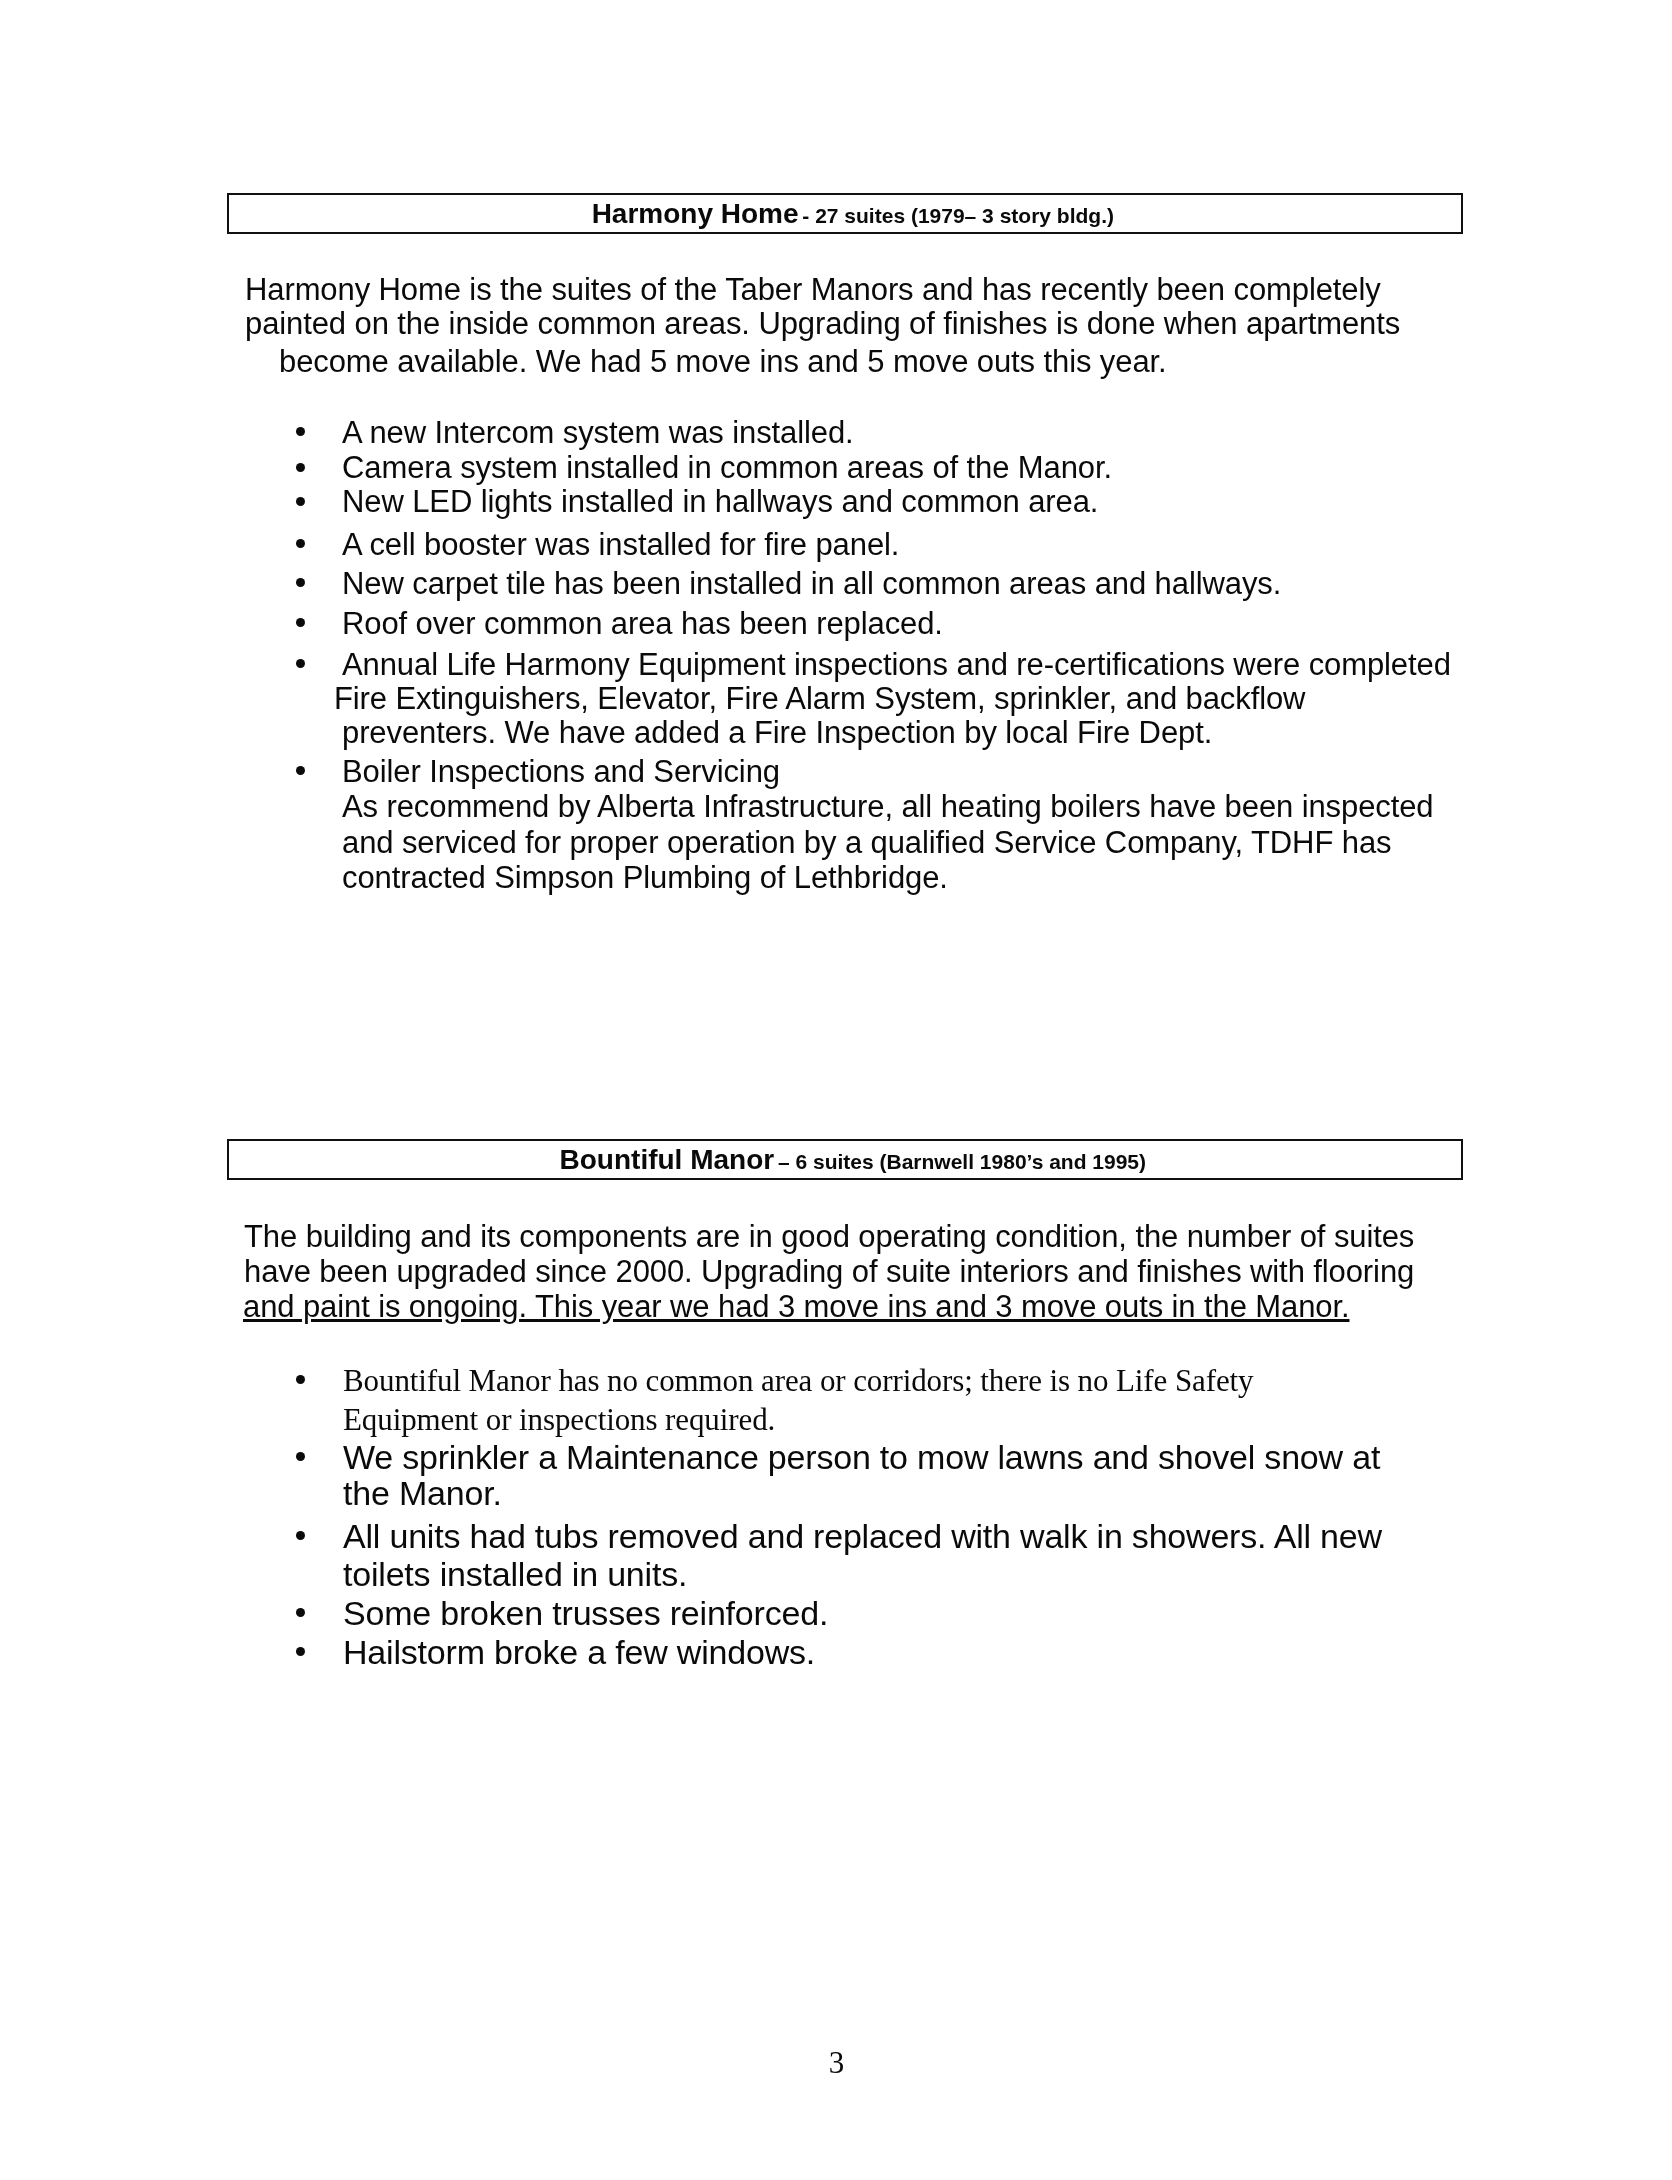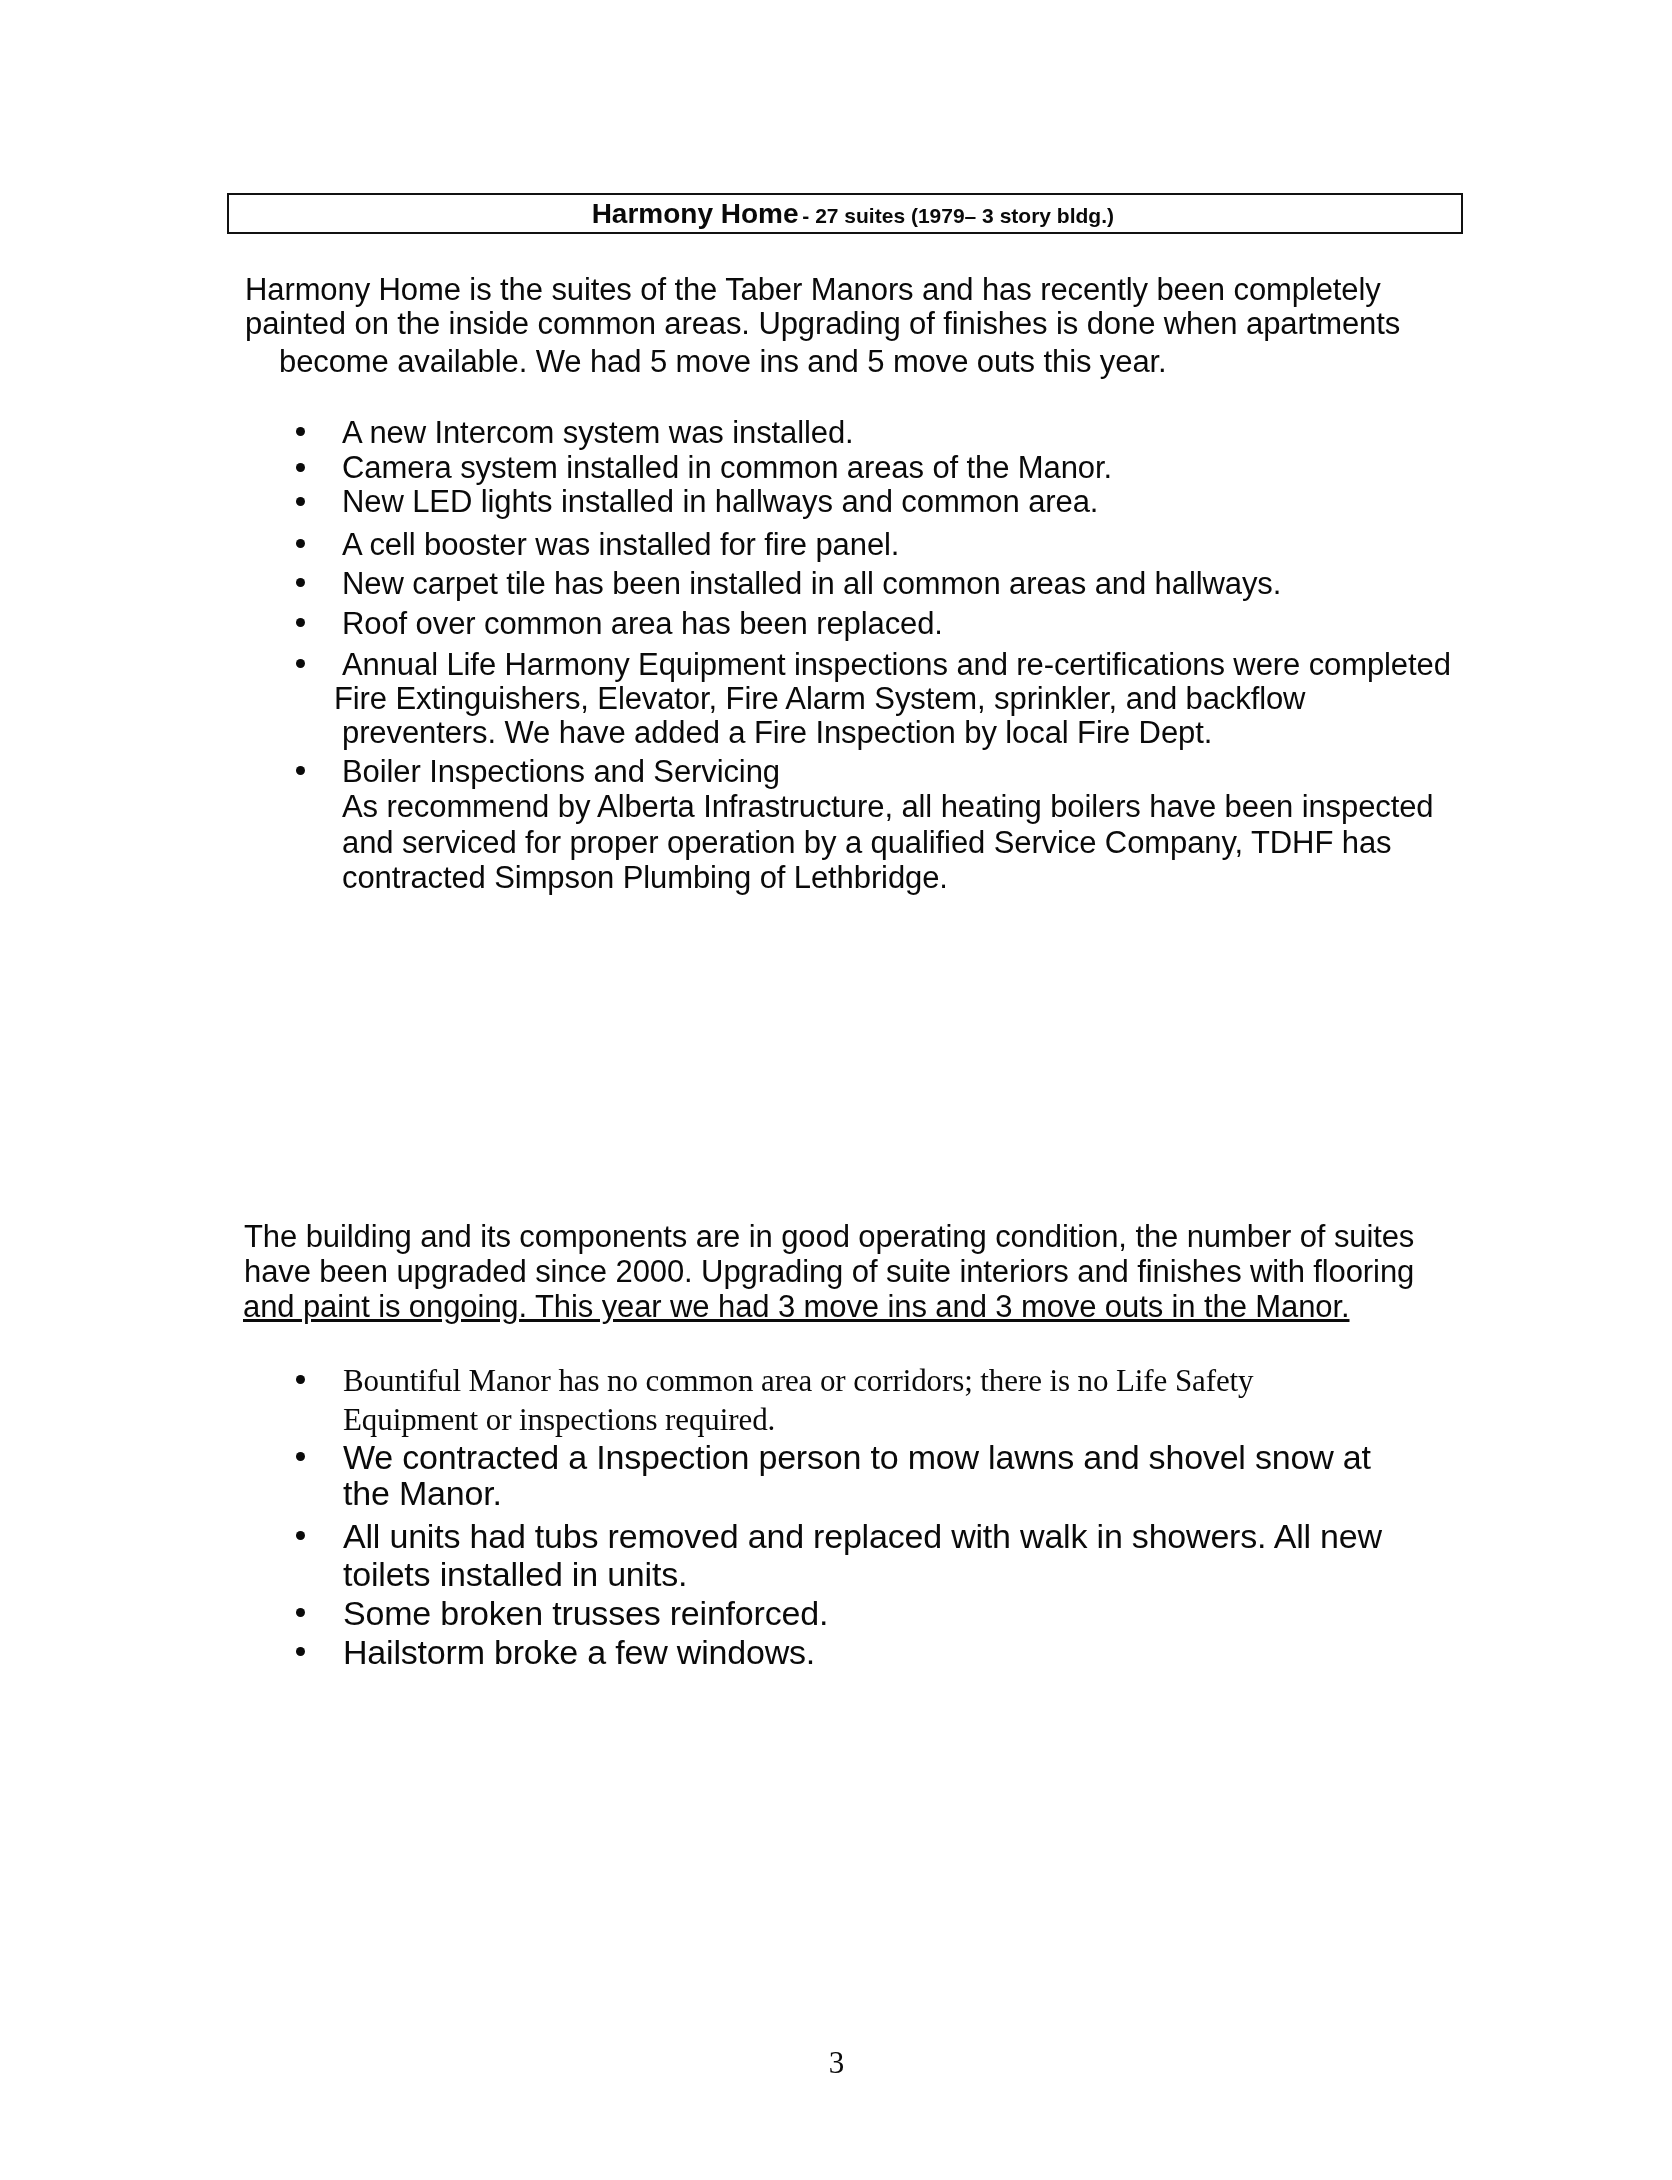--- a/index.html
+++ b/index.html
@@ -74,36 +74,39 @@
     </div>
     <div>
       <span class="bullet" style="top:766px;"></span>
       <div class="line" style="left:342px; top:756px;">Boiler Inspections and Servicing</div>
       <div class="line" style="left:342px; top:791px;">As recommend by Alberta Infrastructure, all heating boilers have been inspected</div>
       <div class="line" style="left:342px; top:827px;">and serviced for proper operation by a qualified Service Company, TDHF has</div>
       <div class="line" style="left:342px; top:862px;">contracted Simpson Plumbing of Lethbridge.</div>
     </div>
   </div>
 
+  <div class="section-header" style="top:1139px;">
+    <span class="hdr-text"><span class="hdr-main">Bountiful Manor</span> <span class="hdr-sub">– 6 suites (Barnwell 1980’s and 1995)</span></span>
+  </div>
 
   <div>
     <div class="line" style="left:244px; top:1221px;">The building and its components are in good operating condition, the number of suites</div>
     <div class="line" style="left:244px; top:1256px;">have been upgraded since 2000. Upgrading of suite interiors and finishes with flooring</div>
     <div class="line" style="left:243px; top:1291px;text-decoration:underline;">and paint is ongoing. This year we had 3 move ins and 3 move outs in the Manor.</div>
   </div>
 
   <div>
     <div>
       <span class="bullet" style="top:1375px;"></span>
       <div class="line serif" style="left:343px; top:1365px;">Bountiful Manor has no common area or corridors; there is no Life Safety</div>
       <div class="line serif" style="left:343px; top:1404px;">Equipment or inspections required.</div>
     </div>
     <div>
       <span class="bullet" style="top:1452px;"></span>
-      <div class="line big" style="left:343px; top:1440px;">We contracted a Inspection person to mow lawns and shovel snow at</div>
+      <div class="line big" style="left:343px; top:1440px;">We sprinkler a Maintenance person to mow lawns and shovel snow at</div>
       <div class="line big" style="left:343px; top:1476px;">the Manor.</div>
     </div>
     <div>
       <span class="bullet" style="top:1531px;"></span>
       <div class="line big" style="left:343px; top:1519px;">All units had tubs removed and replaced with walk in showers. All new</div>
       <div class="line big" style="left:343px; top:1557px;">toilets installed in units.</div>
     </div>
     <div>
       <span class="bullet" style="top:1608px;"></span>
       <div class="line big" style="left:343px; top:1596px;">Some broken trusses reinforced.</div>

